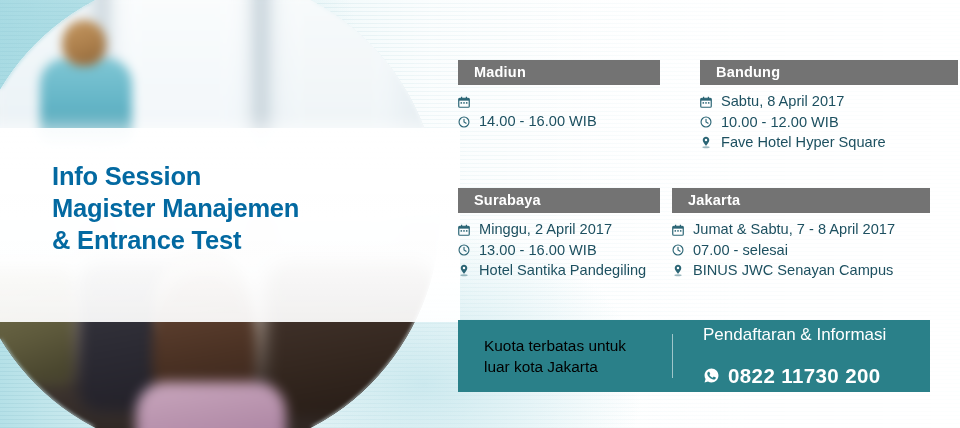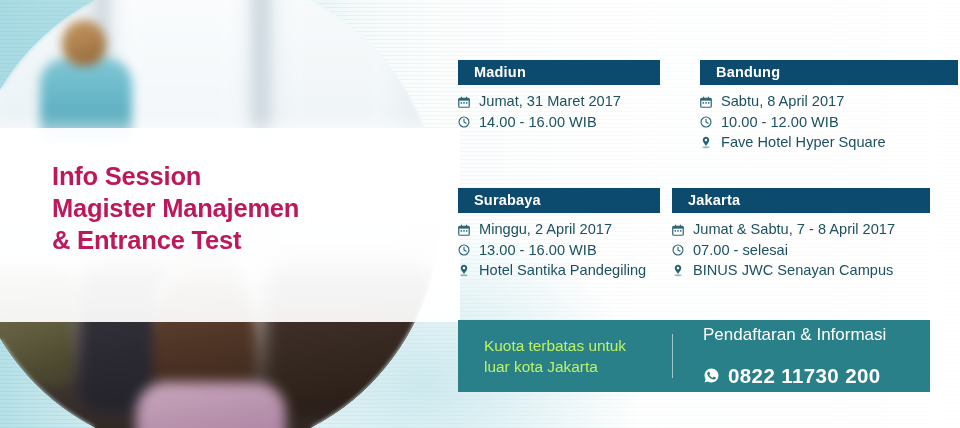--- a/index.html
+++ b/index.html
@@ -174,34 +174,34 @@
       rgba(255,255,255,0.93) 0%,
       rgba(255,255,255,0.96) 22%,
       rgba(255,255,255,0.97) 70%,
       rgba(255,255,255,0.93) 100%);
   }
   .title-text {
     position: absolute;
     left: 52px;
     top: 160px;
     width: 400px;
-    color: #be185d;
+    color: #0369a1;
     font-size: 25.5px;
     font-weight: bold;
     line-height: 32px;
     letter-spacing: -0.2px;
   }
   .title-text div { white-space: nowrap; }
 
   
   .cards { position: absolute; left: 0; top: 0; width: 960px; height: 428px; }
 
   .card { position: absolute; }
   .card-header {
-    background: #0c4a6e;
+    background: #737373;
     color: #ffffff;
     font-size: 14.5px;
     font-weight: bold;
     line-height: 25px;
     height: 25px;
     padding-left: 16px;
     box-sizing: border-box;
     letter-spacing: 0.2px;
   }
   .card-body { padding-top: 7px; }
@@ -233,21 +233,21 @@
     width: 472px;
     height: 72px;
     background: #2a8089;
     display: flex;
     align-items: center;
   }
   .footer-left {
     width: 214px;
     padding-left: 26px;
     box-sizing: border-box;
-    color: #bef264;
+    color: #000000;
     font-size: 15.4px;
     line-height: 21px;
   }
   .footer-div {
     width: 1px;
     height: 44px;
     background: rgba(255,255,255,0.55);
   }
   .footer-right {
     padding-left: 30px;
@@ -320,21 +320,20 @@
             <svg width="12" height="12" viewBox="0 0 16 16">
                 <rect x="1" y="3" width="14" height="12" rx="1.5" fill="none" stroke="currentColor" stroke-width="1.6"></rect>
                 <rect x="1" y="3" width="14" height="3.2" fill="currentColor"></rect>
                 <rect x="4" y="1" width="1.6" height="3" fill="currentColor"></rect>
                 <rect x="10.4" y="1" width="1.6" height="3" fill="currentColor"></rect>
                 <rect x="3.4" y="8.2" width="2" height="2" fill="currentColor"></rect>
                 <rect x="7" y="8.2" width="2" height="2" fill="currentColor"></rect>
                 <rect x="10.6" y="8.2" width="2" height="2" fill="currentColor"></rect>
               </svg>
           </span>
-          <span class="txt">Jumat, 31 Maret 2017</span>
         </div>
         <div class="row">
           <span class="ico">
             <svg width="12" height="12" viewBox="0 0 16 16">
                 <circle cx="8" cy="8" r="6.6" fill="none" stroke="currentColor" stroke-width="1.5"></circle>
                 <path d="M8 4.3V8l2.8 1.7" fill="none" stroke="currentColor" stroke-width="1.5" stroke-linecap="round"></path>
               </svg>
           </span>
           <span class="txt">14.00 - 16.00 WIB</span>
         </div>

